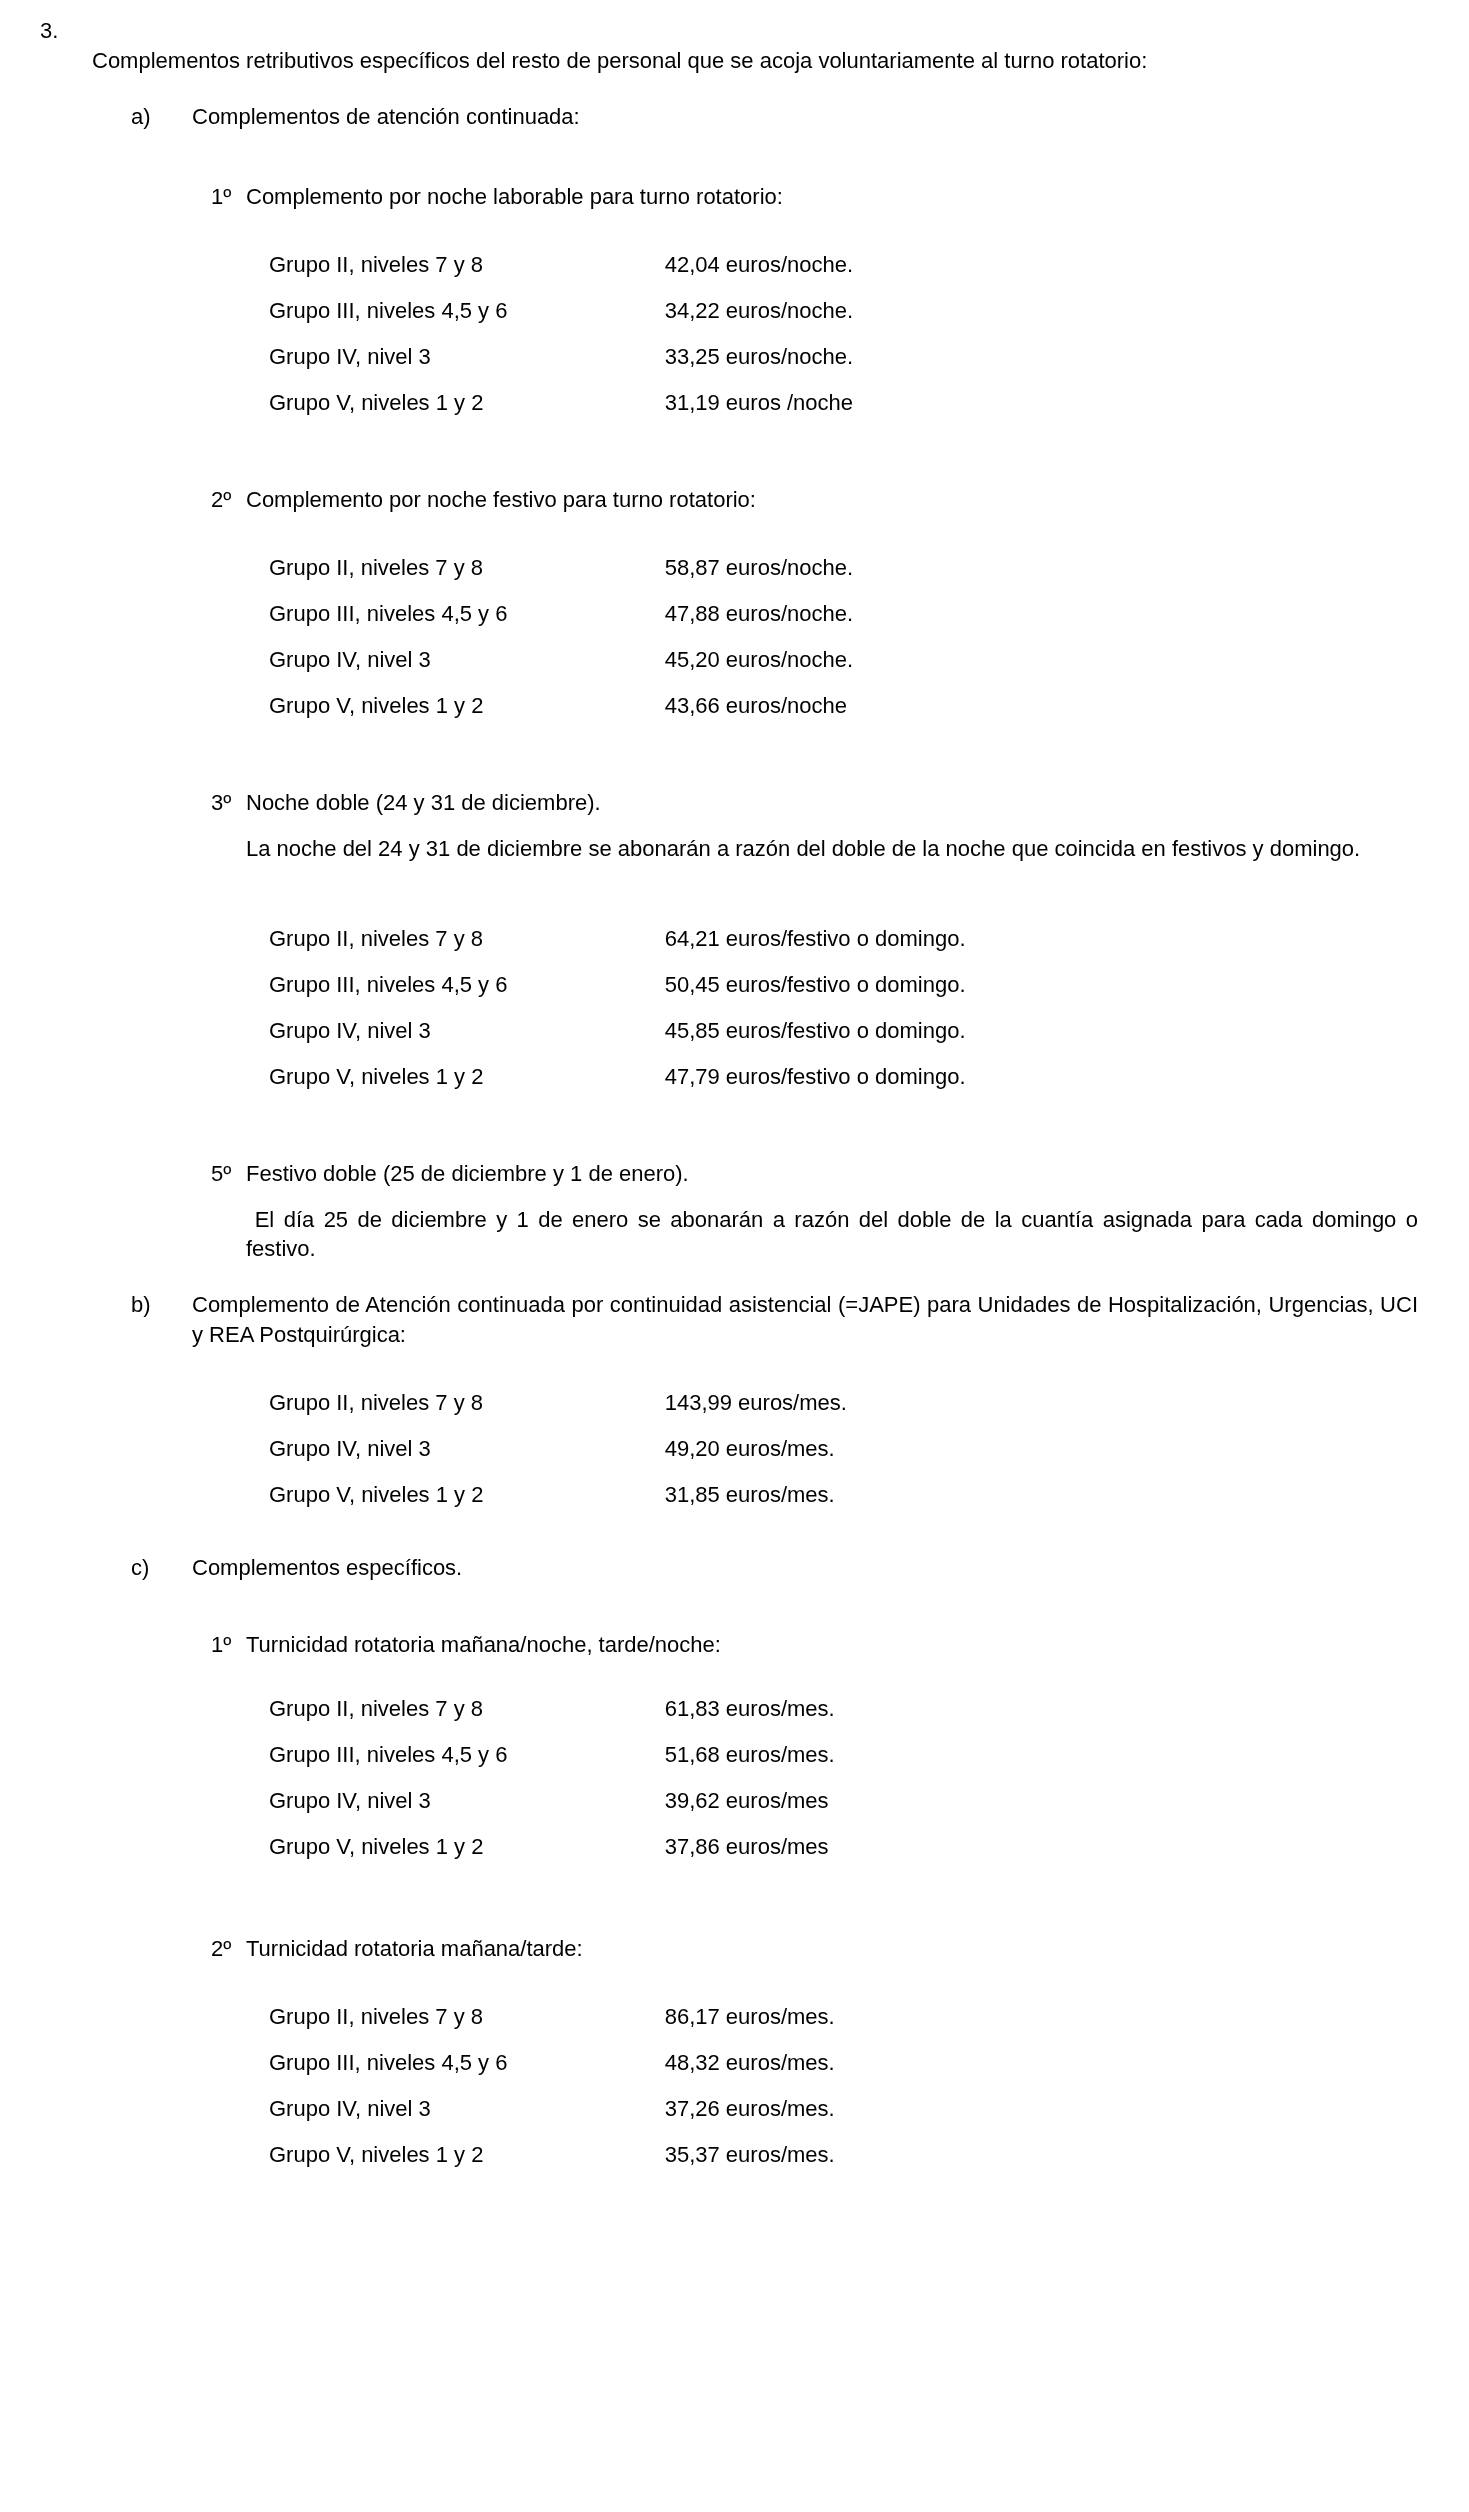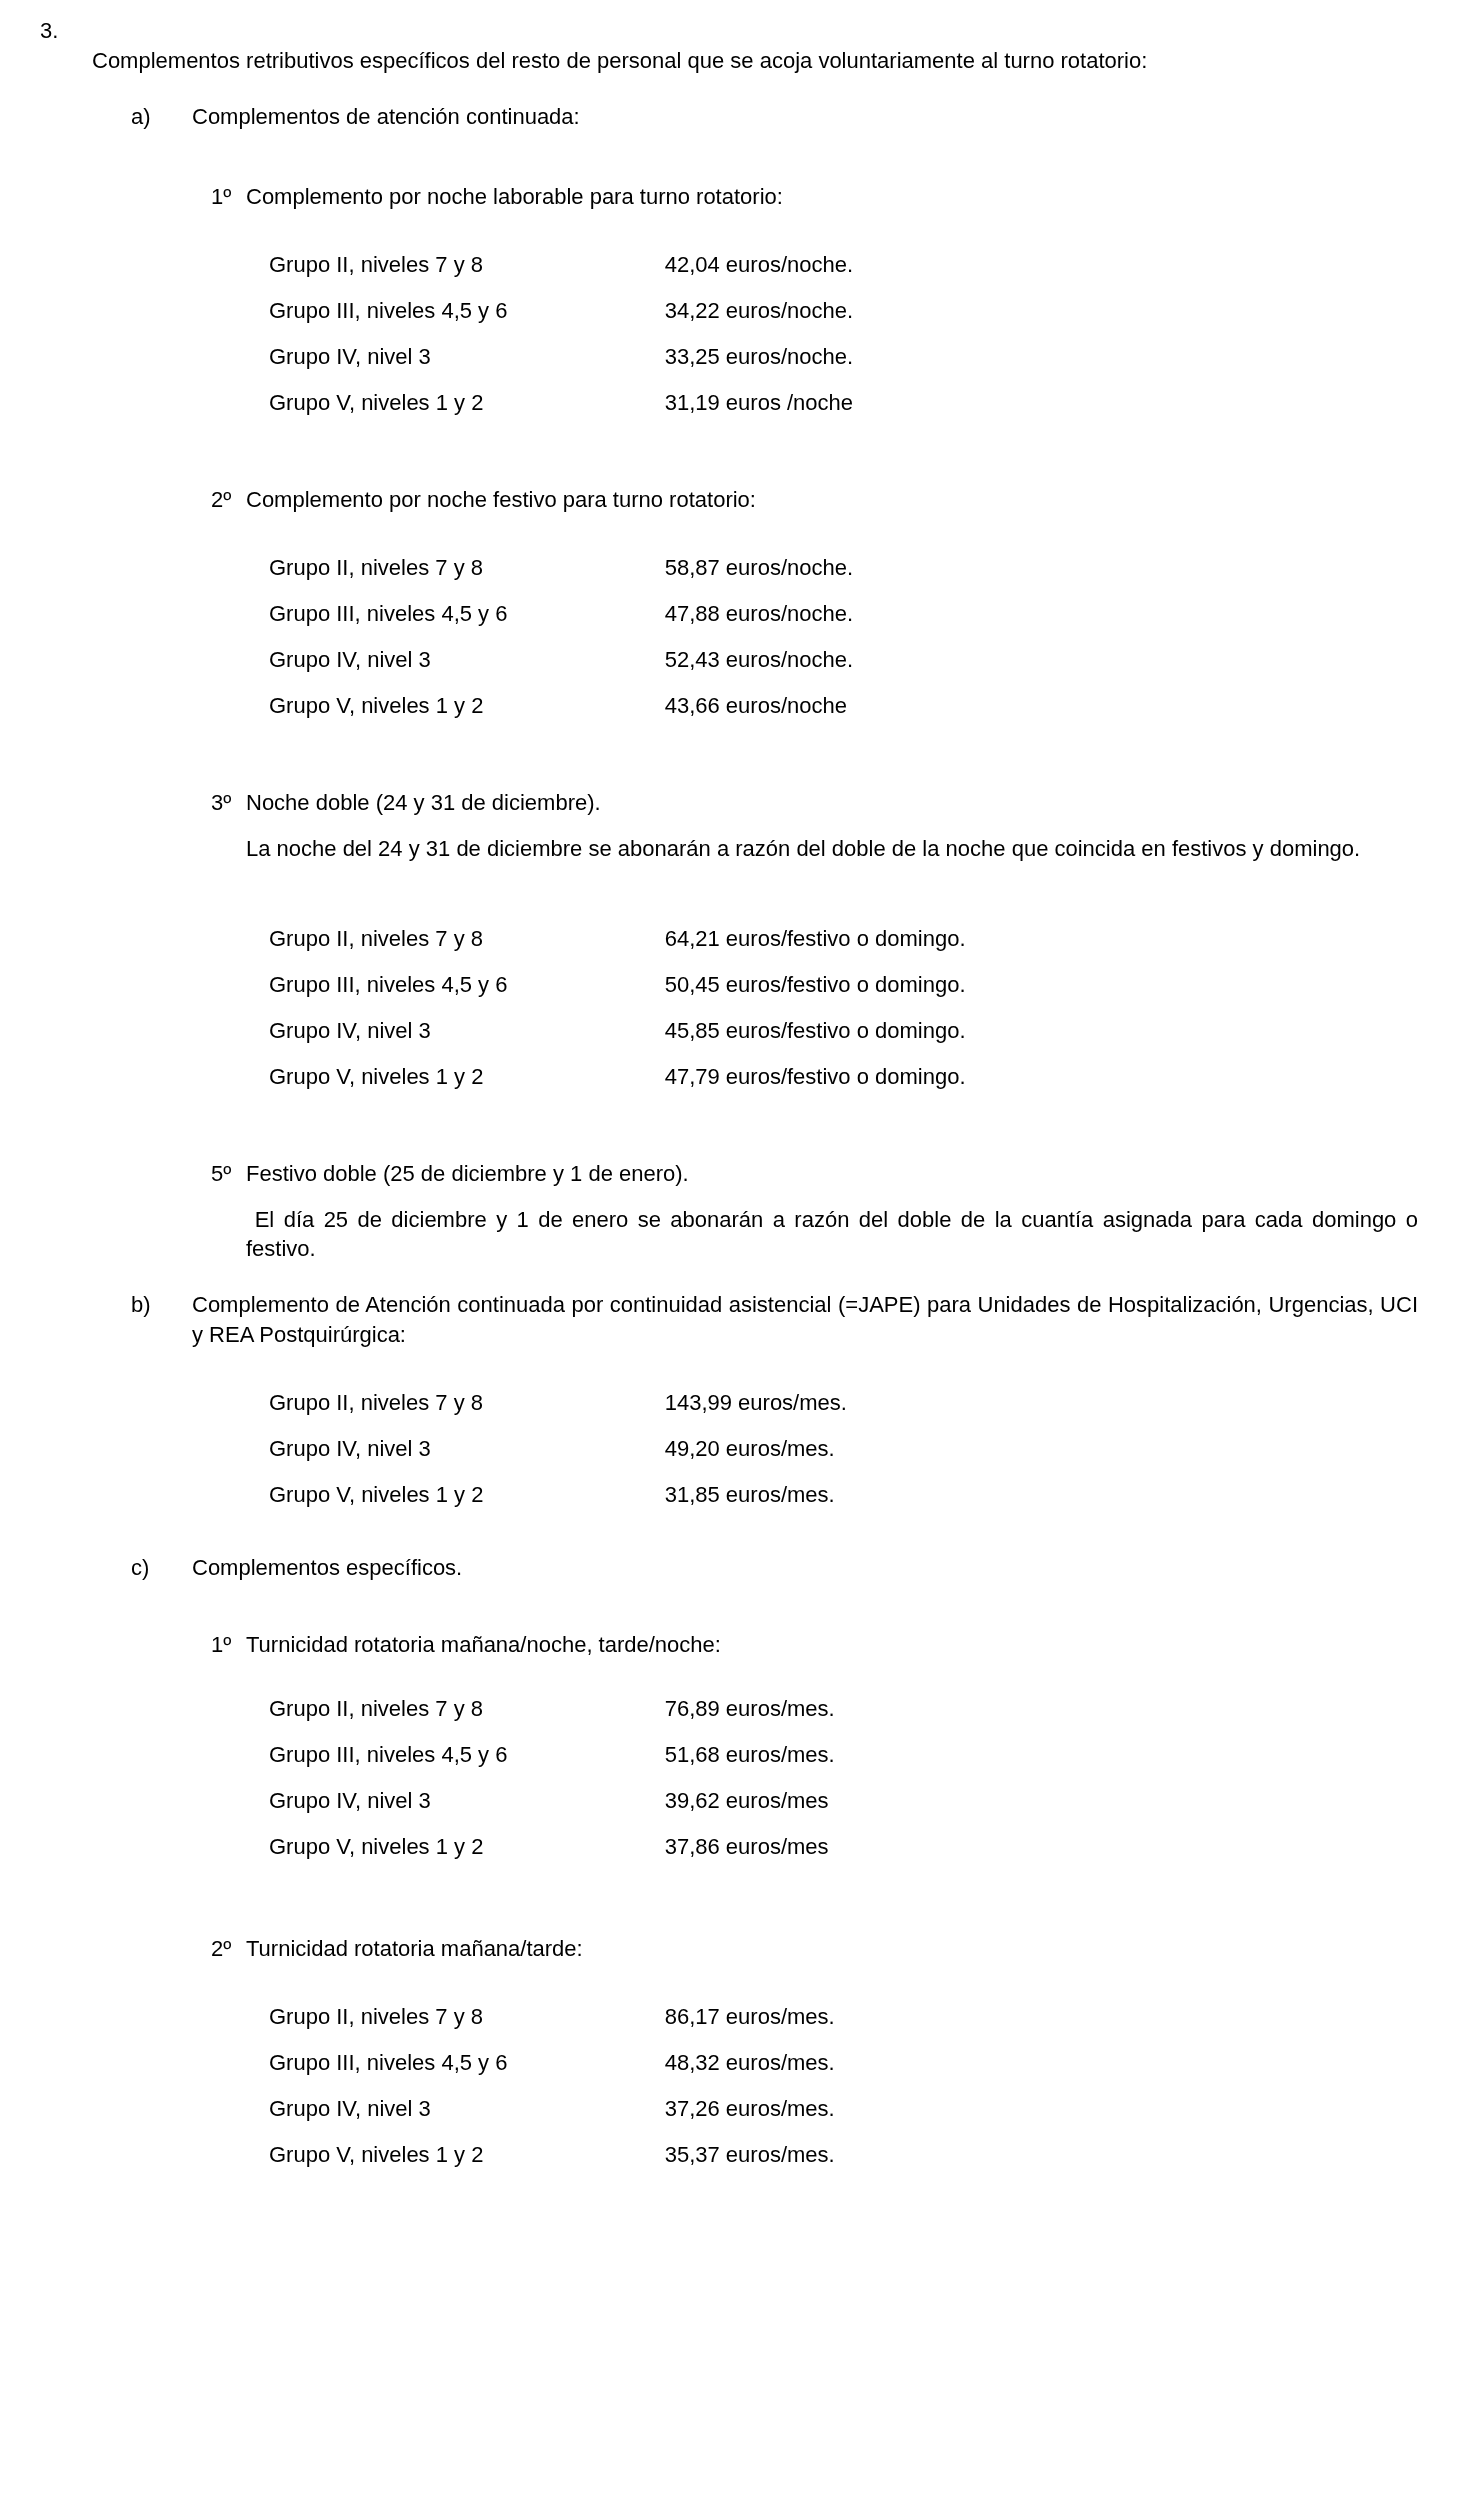--- a/index.html
+++ b/index.html
@@ -145,21 +145,21 @@
         <tr>
       <td class="label">Grupo II, niveles 7 y 8</td>
       <td class="value">58,87 euros/noche.</td>
     </tr>
     <tr>
       <td class="label">Grupo III, niveles 4,5 y 6</td>
       <td class="value">47,88 euros/noche.</td>
     </tr>
     <tr>
       <td class="label">Grupo IV, nivel 3</td>
-      <td class="value">52,43 euros/noche.</td>
+      <td class="value">45,20 euros/noche.</td>
     </tr>
     <tr>
       <td class="label">Grupo V, niveles 1 y 2</td>
       <td class="value">43,66 euros/noche</td>
     </tr>
   </tbody>
     </table>
 
   <div class="sp-40"></div>
 
@@ -248,21 +248,21 @@
     <div class="marker-col">1º</div>
     <div class="text-col">Turnicidad rotatoria mañana/noche, tarde/noche:</div>
   </div>
 
   <div class="sp-30"></div>
 
   <table class="amounts">
     <tbody>
         <tr>
       <td class="label">Grupo II, niveles 7 y 8</td>
-      <td class="value">76,89 euros/mes.</td>
+      <td class="value">61,83 euros/mes.</td>
     </tr>
     <tr>
       <td class="label">Grupo III, niveles 4,5 y 6</td>
       <td class="value">51,68 euros/mes.</td>
     </tr>
     <tr>
       <td class="label">Grupo IV, nivel 3</td>
       <td class="value">39,62 euros/mes</td>
     </tr>
     <tr>

